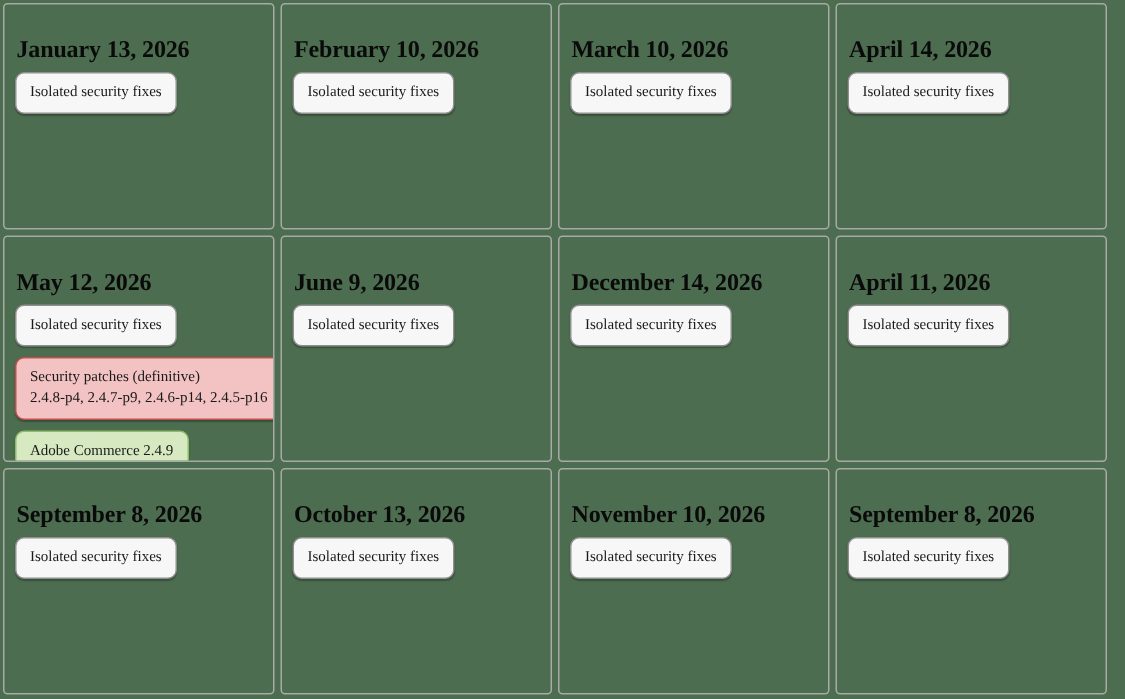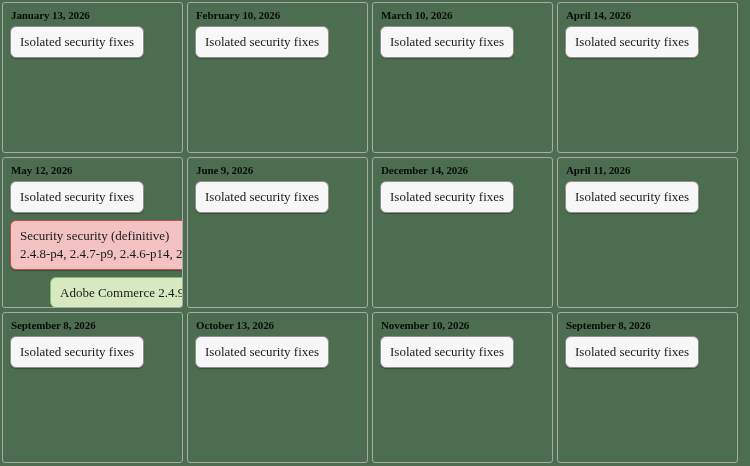--- a/index.html
+++ b/index.html
@@ -31,36 +31,36 @@
     padding: 6px 7px 6px 7px;
     overflow: hidden;
     display: flex;
     flex-direction: column;
     align-items: flex-start;
   }
 
   .month-date {
     font-family: "Liberation Serif", "DejaVu Serif", serif;
     font-weight: bold;
-    font-size: 11px;
+    font-size: 16px;
     color: #0a0a0a;
     letter-spacing: -0.1px;
-    margin: 0 0 5px 1px;
+    margin: 16px 0 5px 1px;
     white-space: nowrap;
     text-align: center;
   }
 
   .badge {
     box-sizing: border-box;
     display: inline-block;
     border-radius: 6px;
     padding: 6px 9px;
     margin-bottom: 7px;
     font-family: "Liberation Serif", "DejaVu Serif", serif;
-    font-size: 13px;
+    font-size: 10px;
     line-height: 1.35;
     color: #1a1a1a;
     white-space: nowrap;
   }
 
   .badge.isolated {
     background: #f7f7f7;
     border: 1px solid #8f8f8f;
     box-shadow: 0 1px 1px rgba(0,0,0,0.28);
   }
@@ -74,21 +74,20 @@
   .badge.beta {
     background: #fbe3c2;
     border: 1px solid #e0a030;
     box-shadow: 0 1px 1px rgba(0,0,0,0.28);
   }
 
   .badge.release {
     background: #d6e9c0;
     border: 1px solid #8dbb6a;
     box-shadow: 0 1px 1px rgba(0,0,0,0.28);
-    margin-left: 40px;
   }
 
   .badge .line {
     display: block;
   }
   .badge .line + .line {
     margin-top: 1px;
   }
 </style>
 </head>
@@ -118,21 +117,21 @@
       <div class="badge isolated">
         <span class="line">Isolated security fixes</span>
       </div>
     </div>
     <div class="month-cell">
       <div class="month-date">May 12, 2026</div>
       <div class="badge isolated">
         <span class="line">Isolated security fixes</span>
       </div>
       <div class="badge security">
-        <span class="line">Security security (definitive)</span>
+        <span class="line">Security patches (definitive)</span>
         <span class="line">2.4.8-p4, 2.4.7-p9, 2.4.6-p14, 2.4.5-p16</span>
       </div>
       <div class="badge release">
         <span class="line">Adobe Commerce 2.4.9</span>
       </div>
     </div>
     <div class="month-cell">
       <div class="month-date">June 9, 2026</div>
       <div class="badge isolated">
         <span class="line">Isolated security fixes</span>

